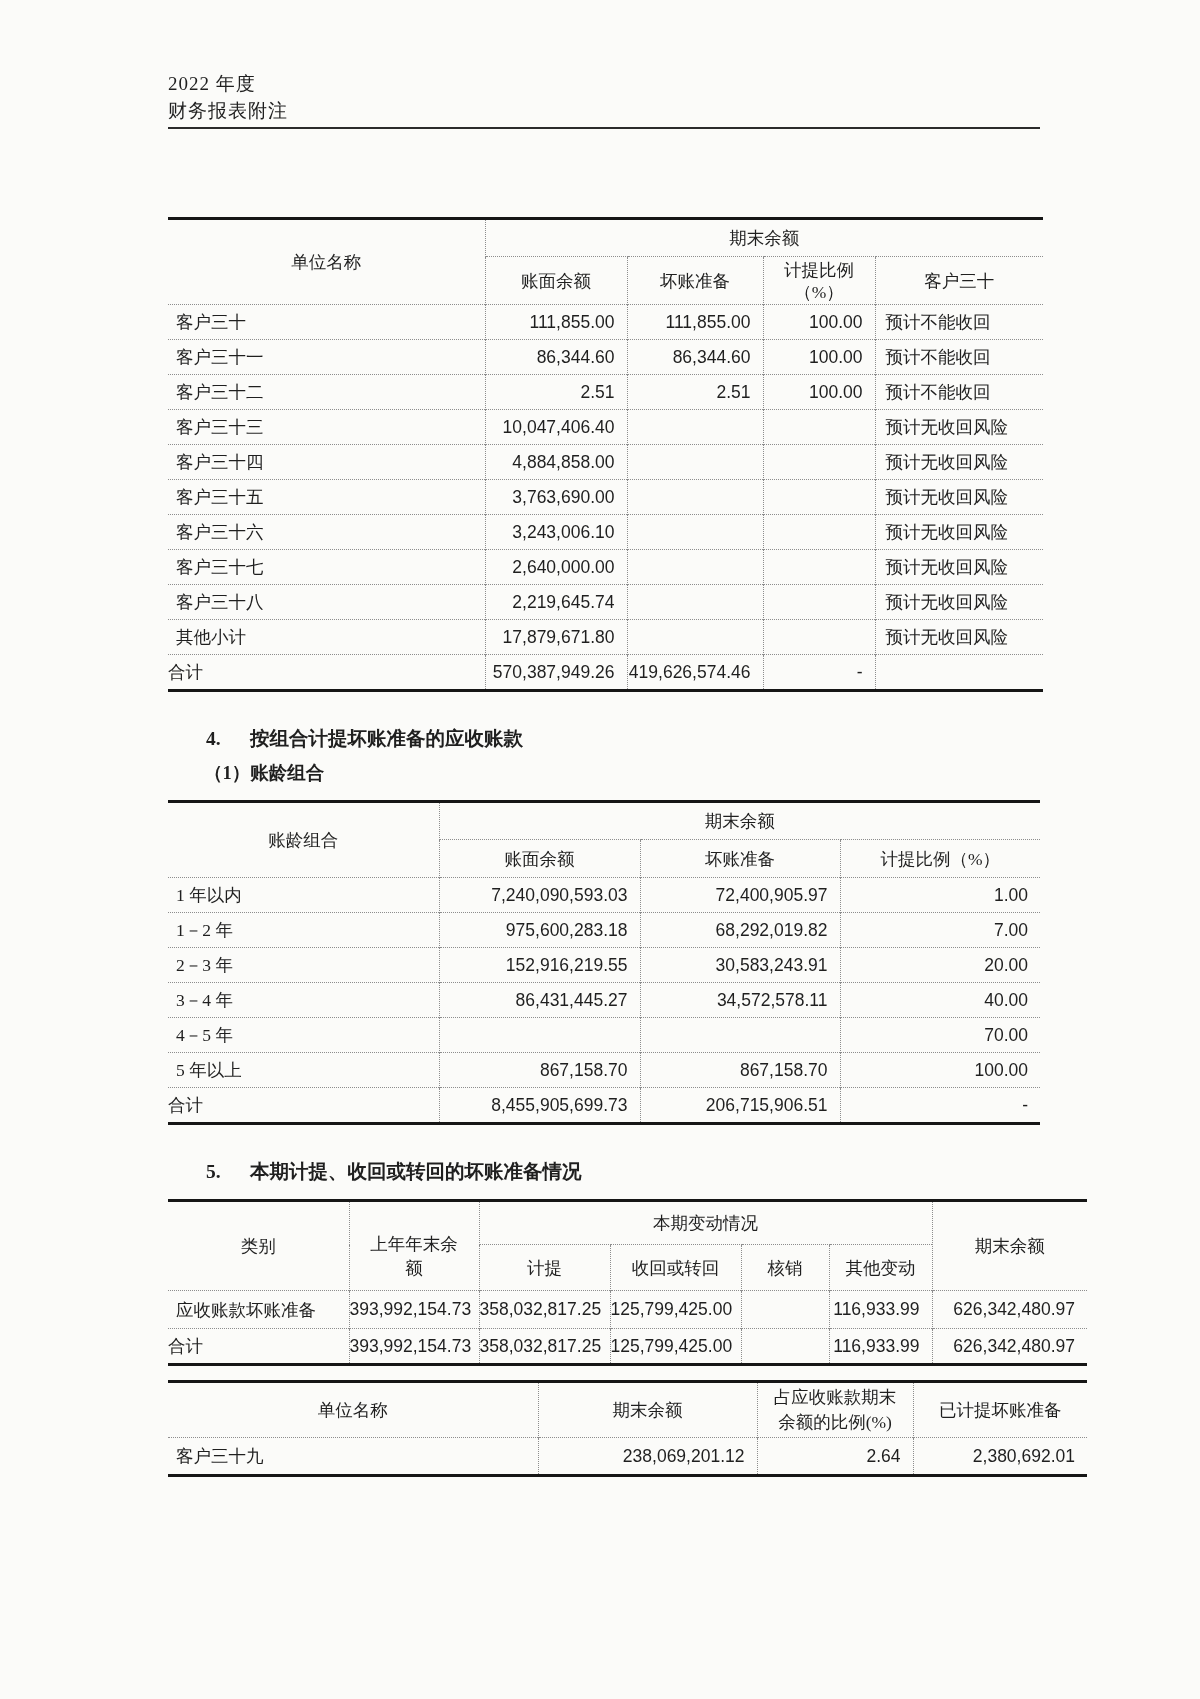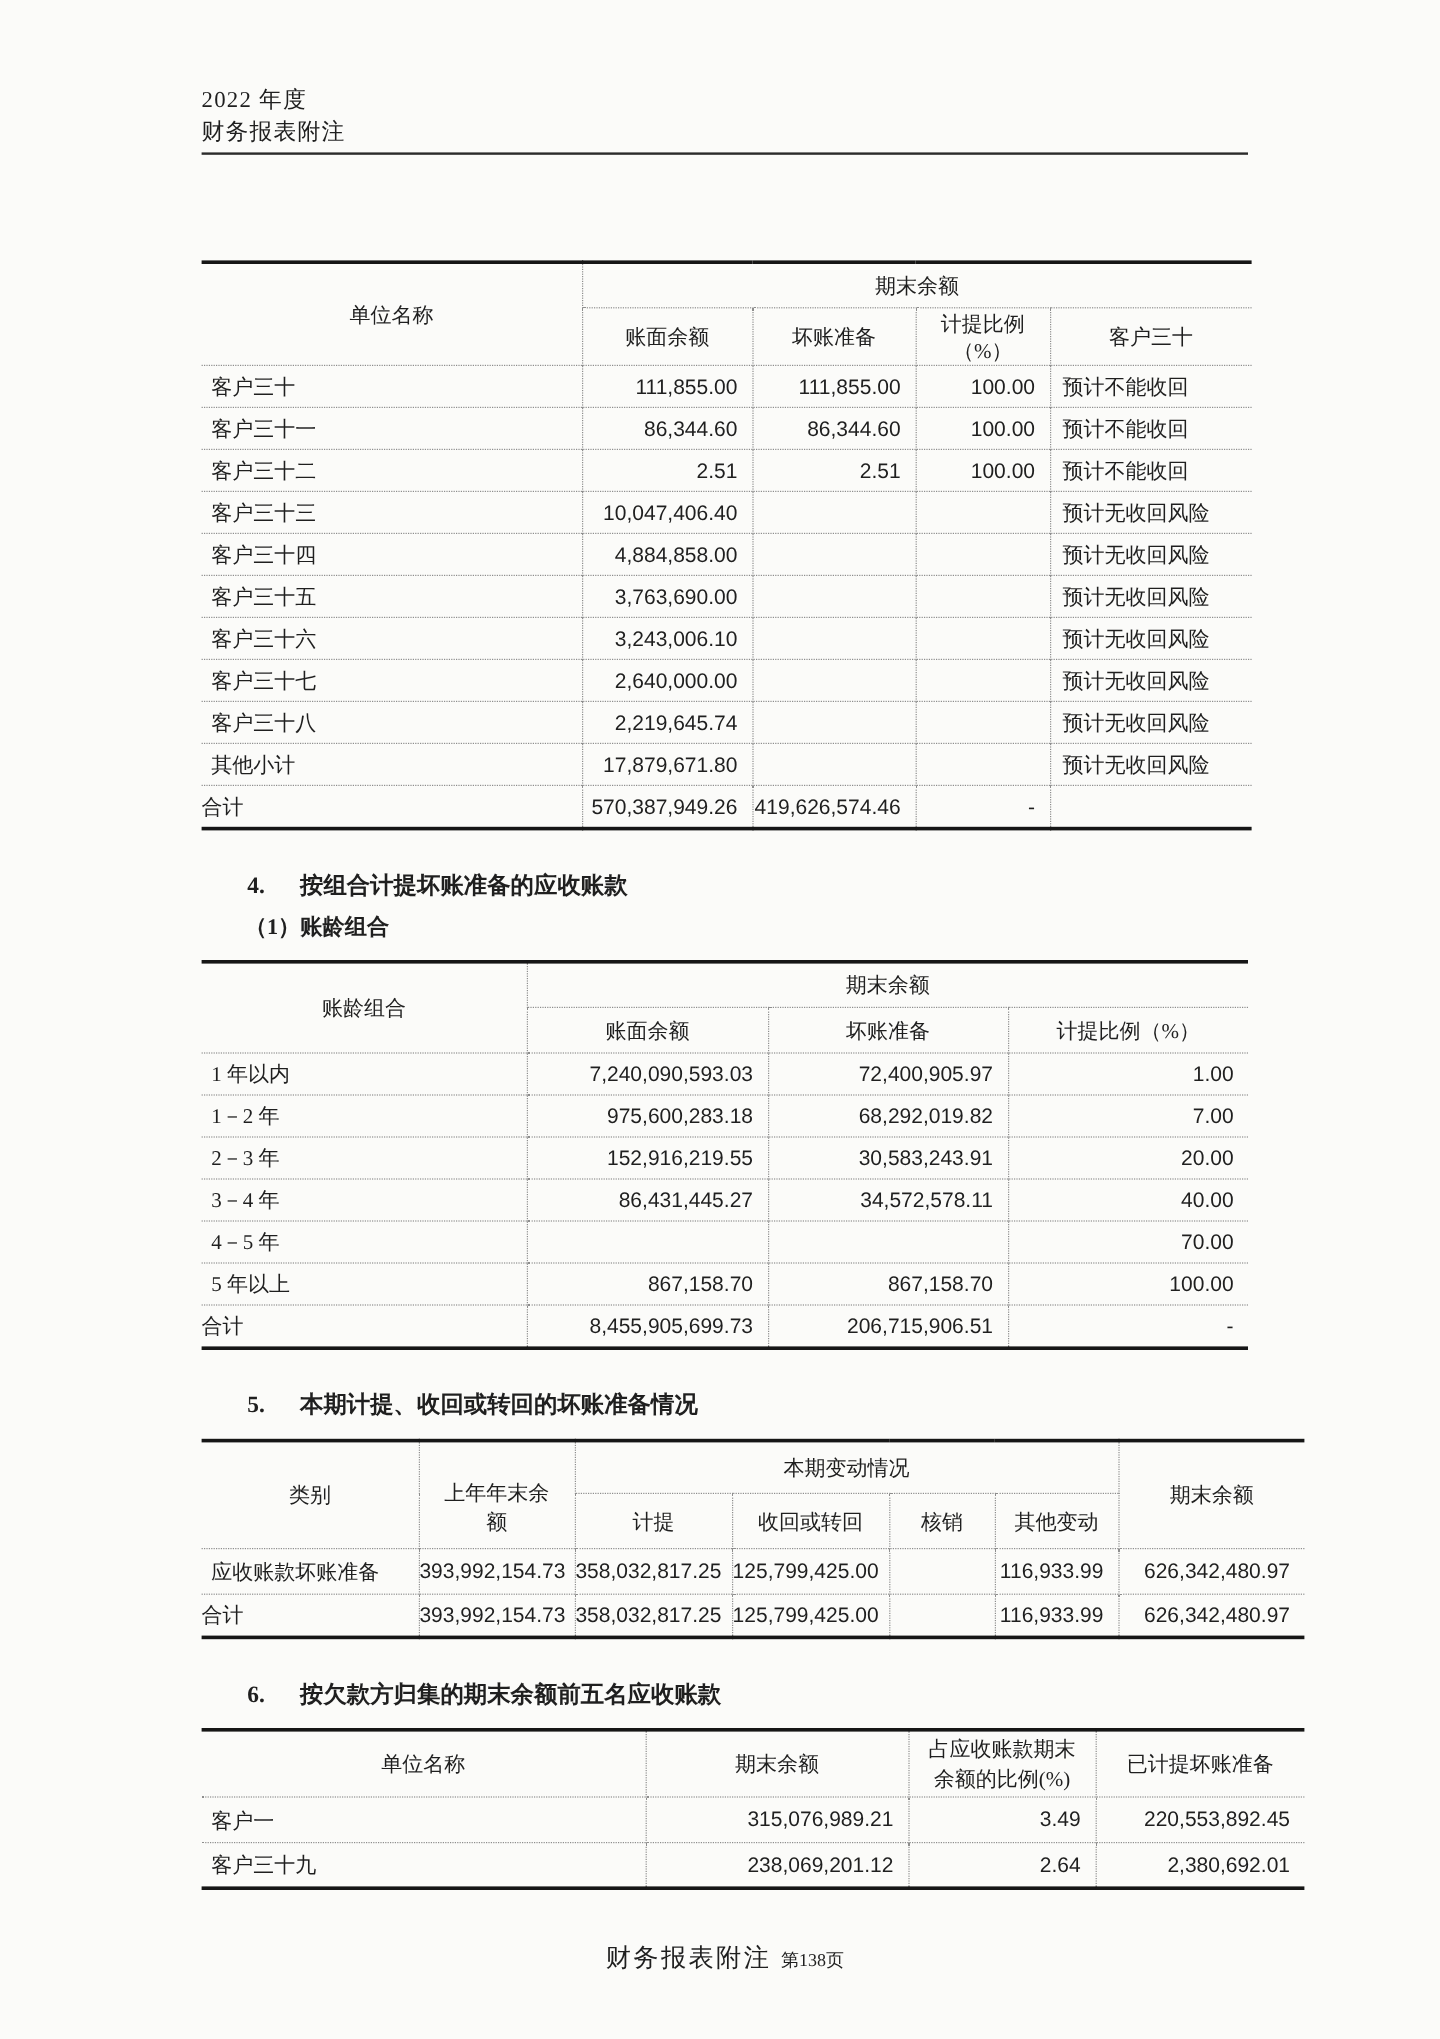--- a/index.html
+++ b/index.html
@@ -303,52 +303,40 @@
           <td class="num">393,992,154.73</td>
           <td class="num">358,032,817.25</td>
           <td class="num">125,799,425.00</td>
           <td class="num"></td>
           <td class="num">116,933.99</td>
           <td class="num">626,342,480.97</td>
         </tr>
     </tbody>
   </table>
 
-  <div class="sec">
-    <span class="no">6.</span><span>按欠款方归集的期末余额前五名应收账款</span>
-  </div>
 
   <table class="tbl t4">
     <colgroup>
         <col style="width:370px">
         <col style="width:219px">
         <col style="width:156px">
         <col style="width:174px">
       </colgroup>
     <thead>
       <tr class="h1">
         <th class="c1">单位名称</th>
         <th>期末余额</th>
         <th><span class="wrap-med">占应收账款期末余额的比例(%)</span></th>
         <th>已计提坏账准备</th>
       </tr>
     </thead>
     <tbody>
       <tr>
-          <td class="c1 name">客户一</td>
-          <td class="num">315,076,989.21</td>
-          <td class="num">3.49</td>
-          <td class="num">220,553,892.45</td>
-        </tr>
-      <tr>
           <td class="c1 name">客户三十九</td>
           <td class="num">238,069,201.12</td>
           <td class="num">2.64</td>
           <td class="num">2,380,692.01</td>
         </tr>
     </tbody>
   </table>
 
-  <div class="footer">
-    <span class="ft-main">财务报表附注</span><span class="ft-page">第138页</span>
-  </div>
 
 </div>
 
 </body></html>

